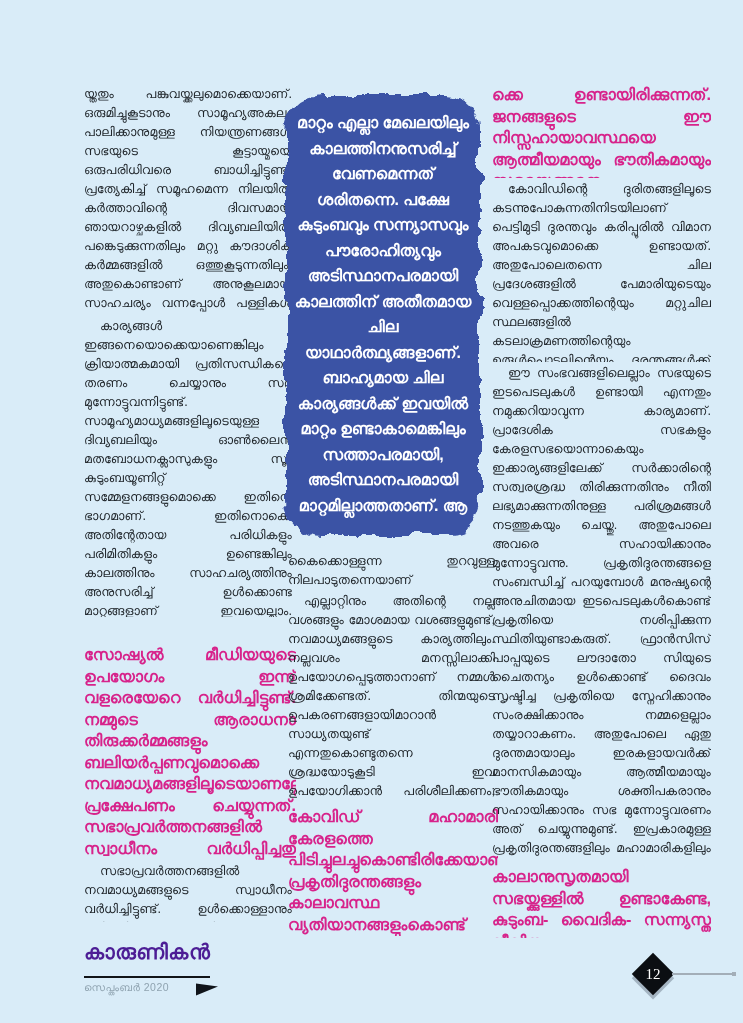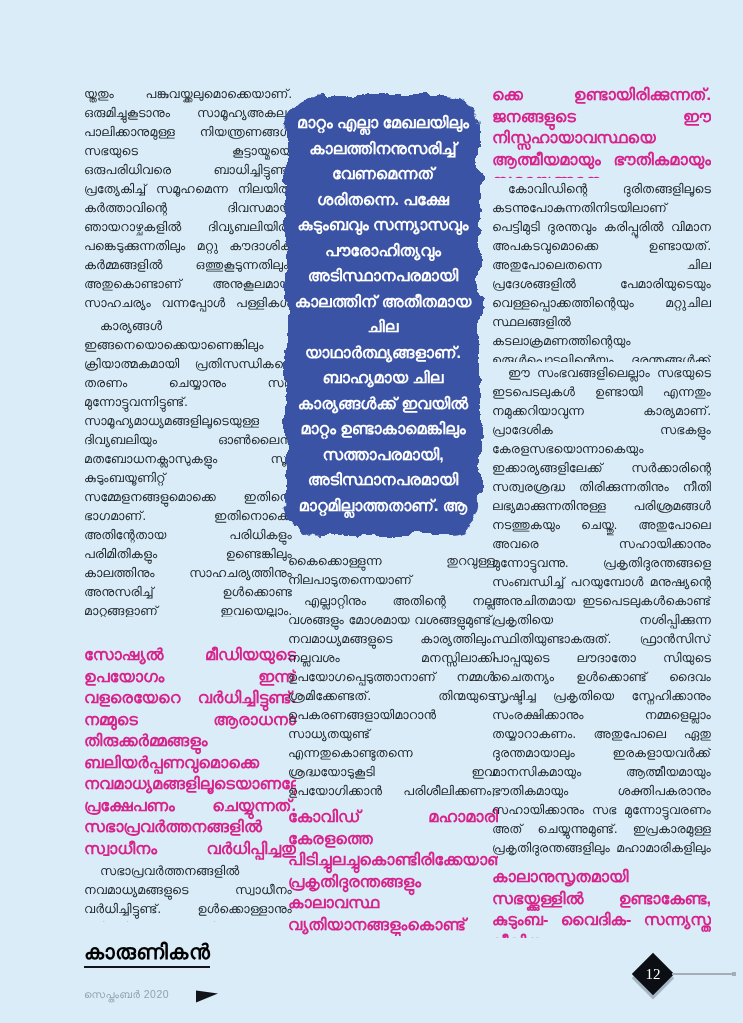--- a/index.html
+++ b/index.html
@@ -26,24 +26,24 @@
   .pullquote{position:absolute;left:272px;top:84px;width:222px;height:465px;}
   .pullquote svg{position:absolute;left:0;top:0;}
   .pullquote-text{
     position:absolute;left:18px;top:26px;width:186px;height:412px;
     color:#ffffff;font-weight:bold;font-size:16px;line-height:25.5px;
     text-align:center;overflow:hidden;
   }
   
   .footer-logo{position:absolute;left:84px;top:940px;width:150px;}
   .logo-name{
-    font-size:21px;font-weight:bold;color:#000000;letter-spacing:0.5px;
-    border-bottom:2px solid #111418;padding-bottom:2px;display:inline-block;
+    font-size:21px;font-weight:bold;color:#4c1d95;letter-spacing:0.5px;
+    border-bottom:2px solid #111418;padding-bottom:12px;display:inline-block;
   }
-  .logo-issue-row{display:flex;align-items:flex-end;margin-top:20px;gap:23px;}
+  .logo-issue-row{display:flex;align-items:flex-end;margin-top:3px;gap:23px;}
   .logo-issue{font-size:10.5px;color:#8fa3b0;letter-spacing:0.5px;}
   .footer-arrow{
     width:0;height:0;margin-left:4px;
     border-top:6px solid transparent;border-bottom:6px solid transparent;
     border-left:22px solid #10141a;
     transform:skewY(-8deg);
   }
   
   .page-number-wrap{position:absolute;left:632px;top:955px;width:110px;height:50px;}
   .diamond{

